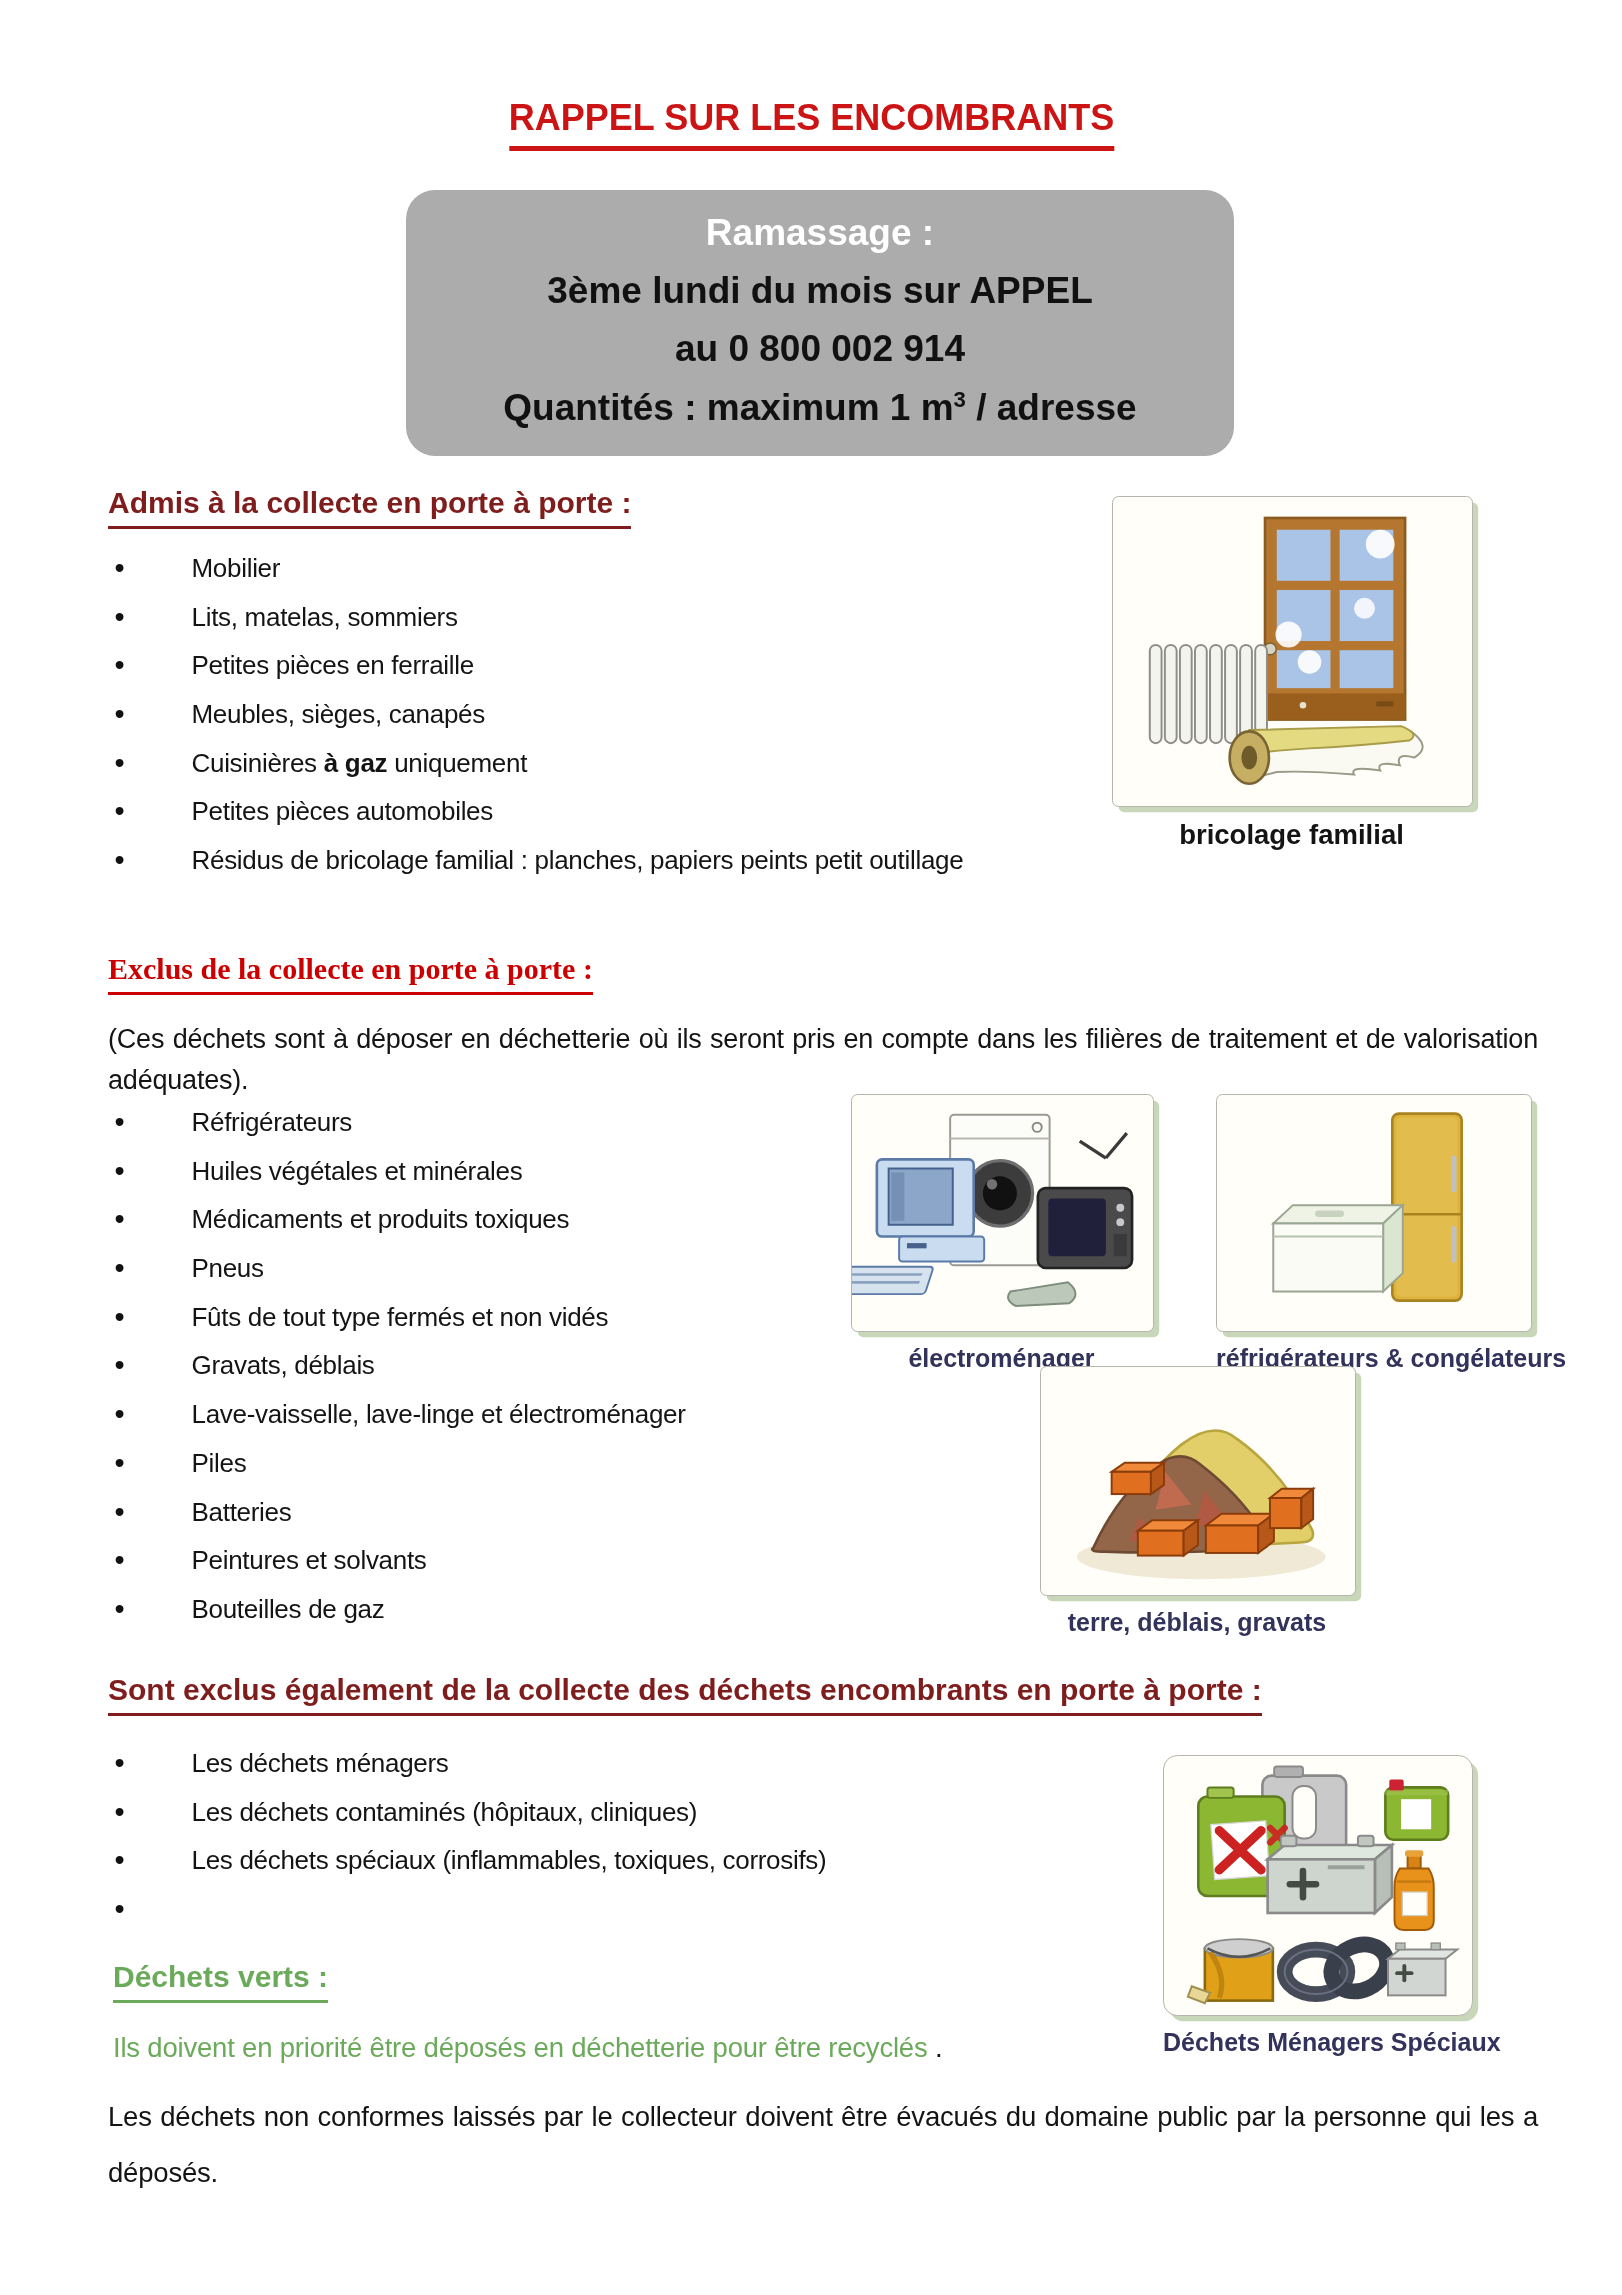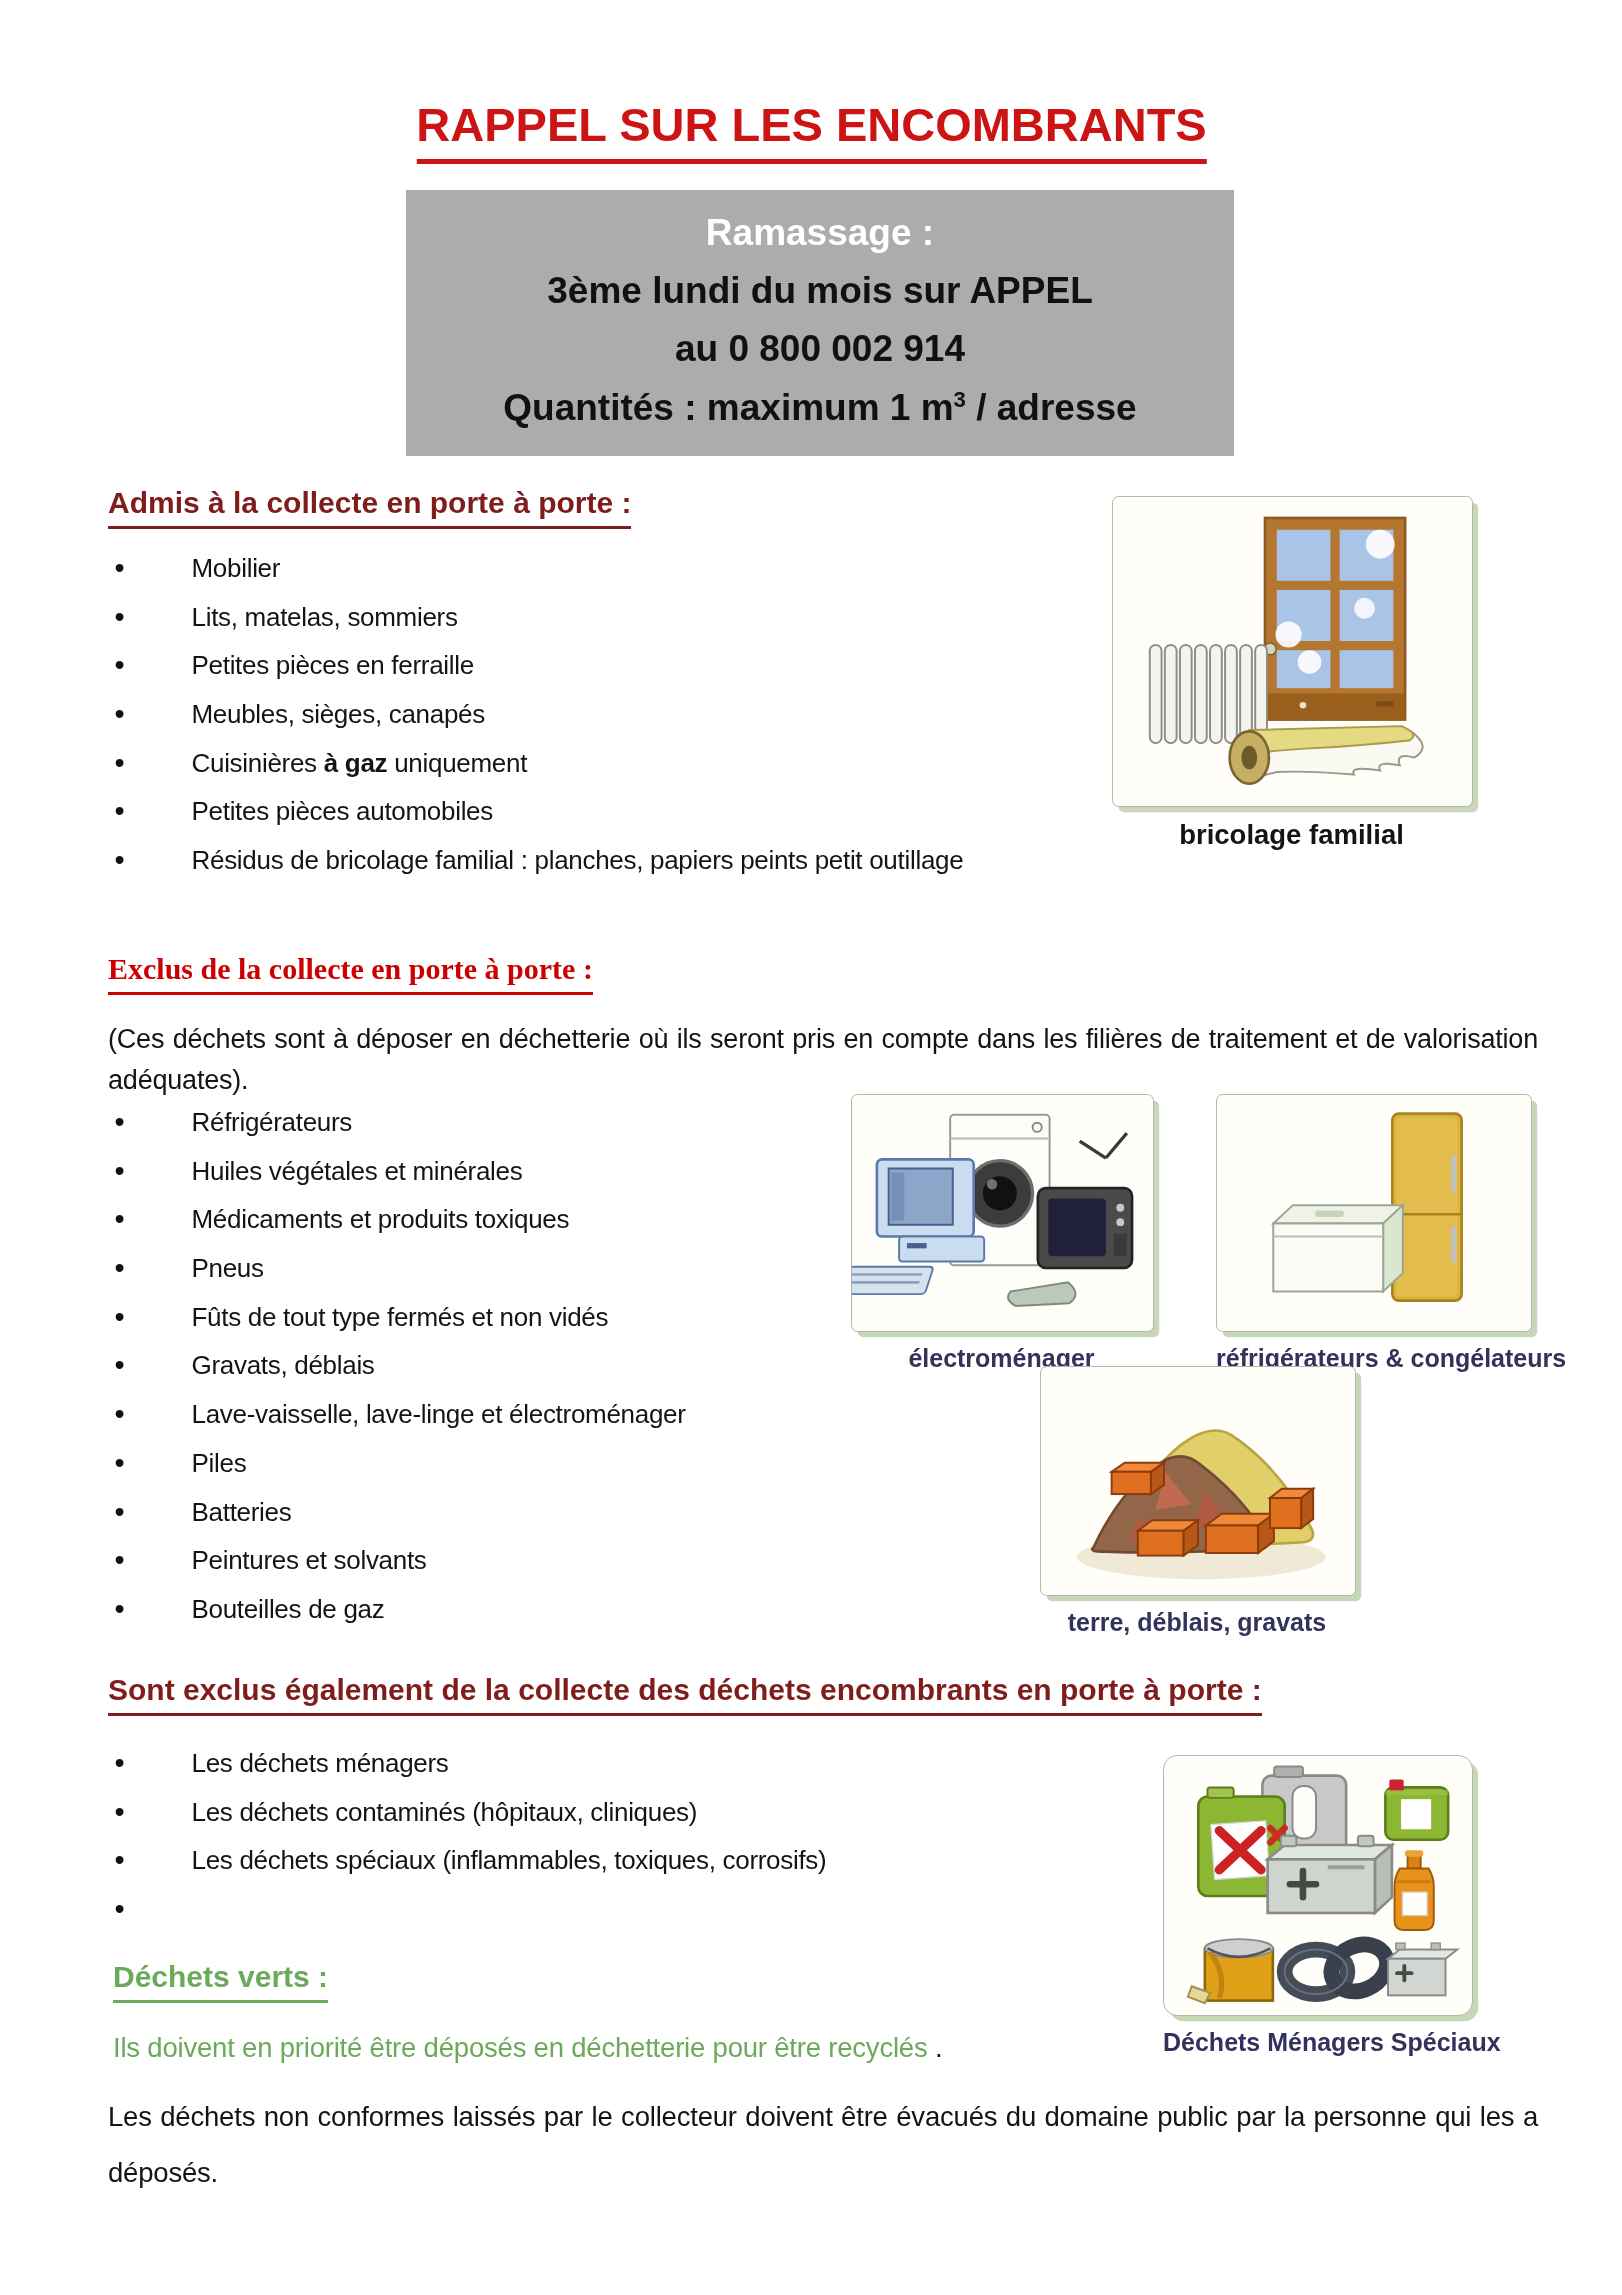--- a/index.html
+++ b/index.html
@@ -4,27 +4,27 @@
 <style>
   html,body{margin:0;padding:0;background:#ffffff;}
   .page{
     position:relative; width:1623px; height:2295px; background:#ffffff;
     font-family:"Liberation Sans","DejaVu Sans",sans-serif; color:#141414;
     overflow:hidden;
   }
   
   .doc-title{
     position:absolute; top:97px; left:50%; transform:translateX(-50%);
-    font-size:47px; font-weight:bold; color:#CC1414; white-space:nowrap;
+    font-size:36px; font-weight:bold; color:#CC1414; white-space:nowrap;
     border-bottom:5.9px solid #CC1414; padding-bottom:6.5px; letter-spacing:0px;
   }
   
   .notice{
     position:absolute; top:190px; left:406px; width:828px;
-    background:#ACACAC; text-align:center; padding:22px 0 26px 0;
+    background:#ACACAC; text-align:center; padding:22px 0 26px 0;border-radius:29px;
   }
   .notice .nline{ font-weight:bold; font-size:37px; line-height:1.15; margin-bottom:15.7px; color:#111;}
   .notice .nline:last-child{margin-bottom:0;}
   .notice .nhead{ color:#ffffff; }
   .notice sup{ font-size:60%; vertical-align:super; font-weight:bold;}
   
   .h-section{
     position:absolute; font-size:30px; font-weight:bold; white-space:nowrap;
     padding-bottom:5.9px; border-bottom:3.9px solid currentColor;
   }

